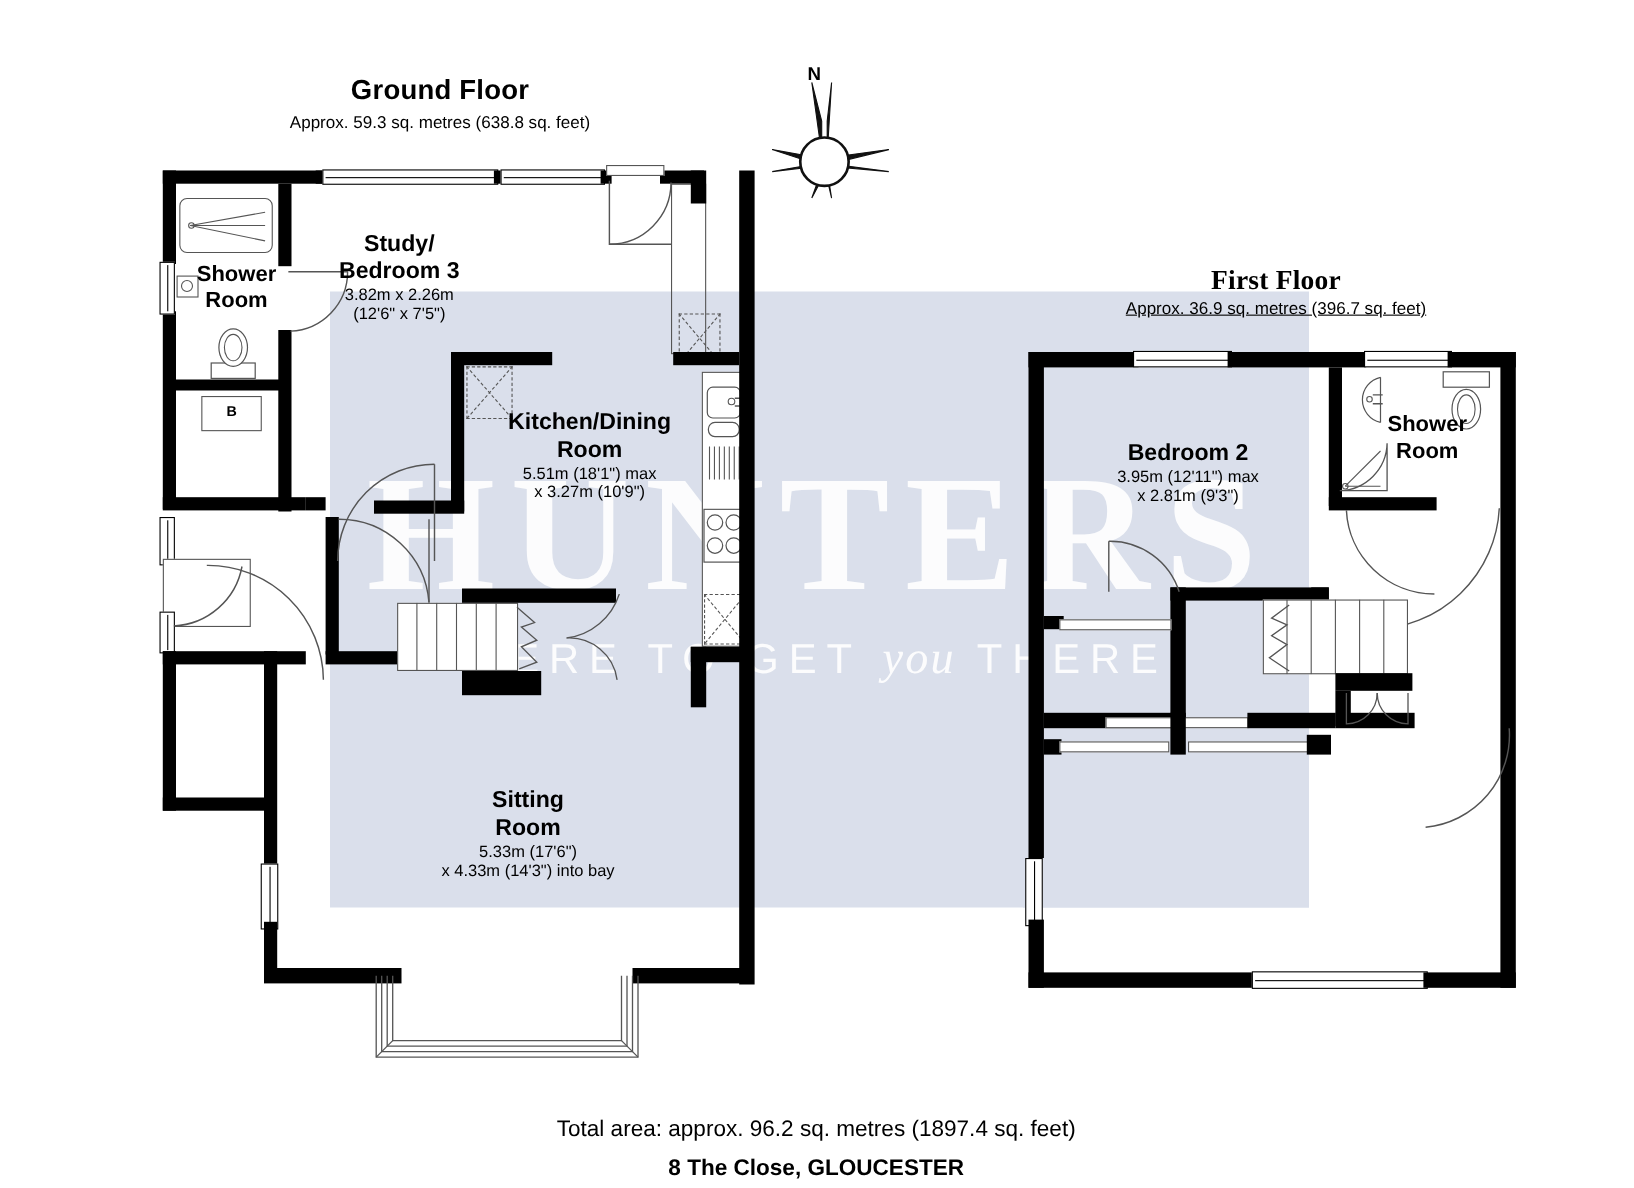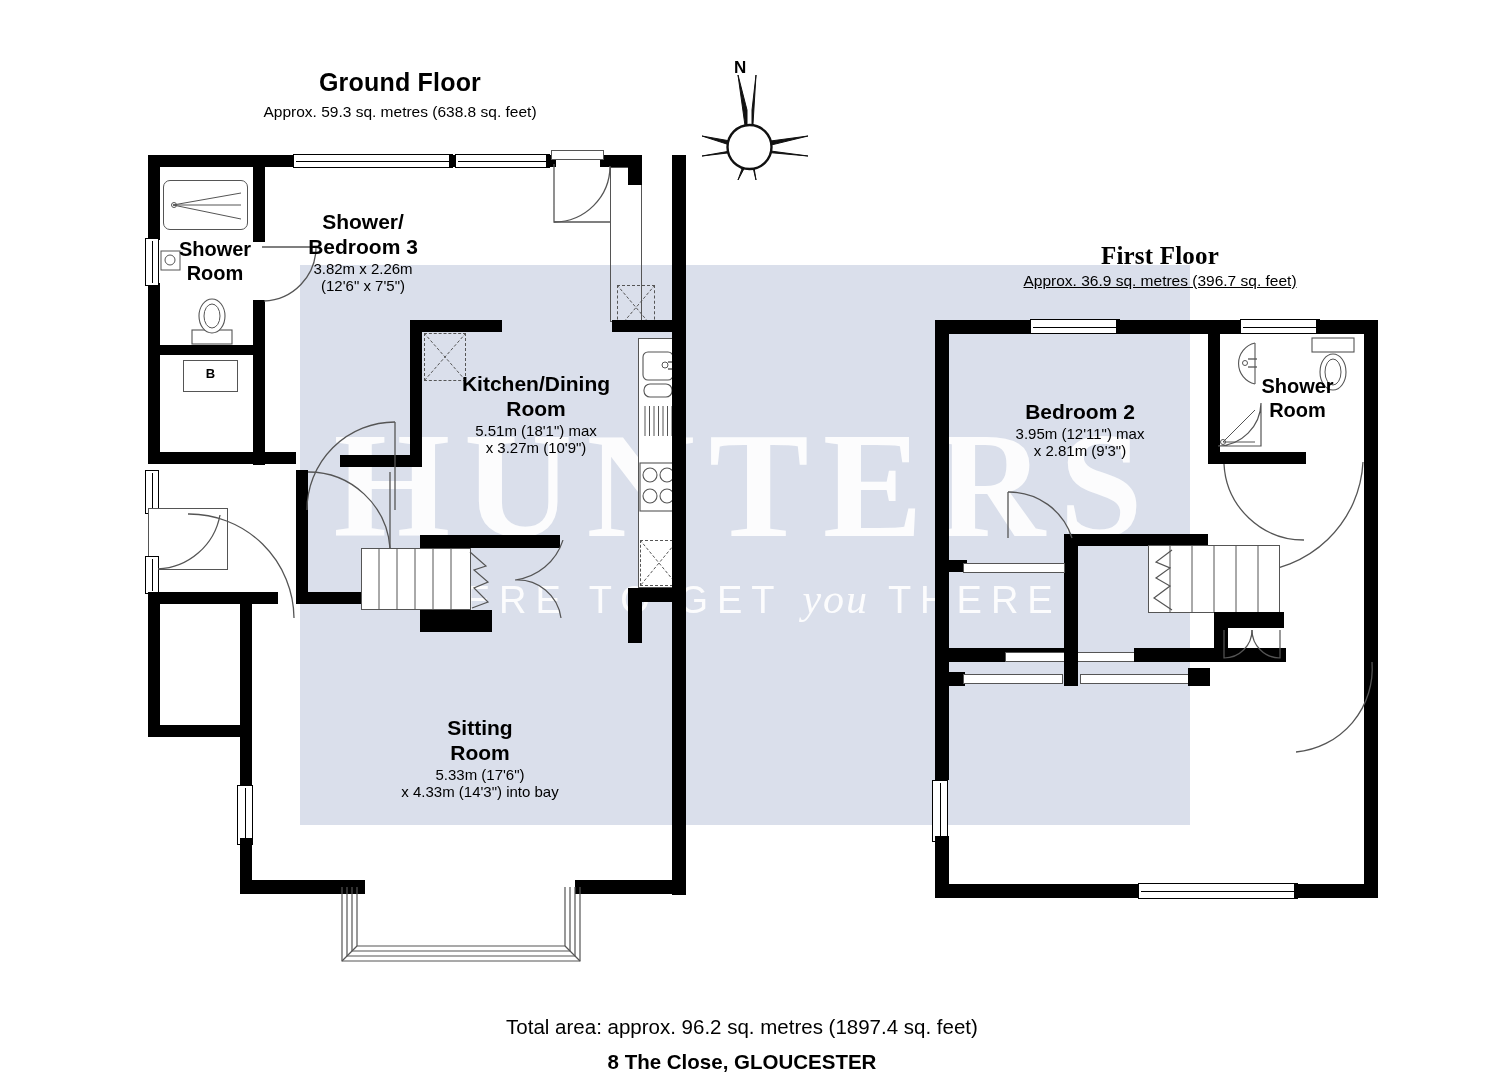--- a/index.html
+++ b/index.html
@@ -342,21 +342,21 @@
         <line x1="244" y1="76" x2="229" y2="61"></line>
       </g>
     </svg>
 
     <div class="abs room small" style="left:140px;top:238px;width:150px;">
       <span class="nm">Shower</span>
       <span class="nm">Room</span>
     </div>
 
     <div class="abs room" style="left:258px;top:210px;width:210px;">
-      <span class="nm">Shower/</span>
+      <span class="nm">Study/</span>
       <span class="nm">Bedroom 3</span>
       <span class="dim">3.82m x 2.26m</span>
       <span class="dim">(12'6" x 7'5")</span>
     </div>
 
     <div class="abs room" style="left:430px;top:372px;width:212px;">
       <span class="nm">Kitchen/Dining</span>
       <span class="nm">Room</span>
       <span class="dim">5.51m (18'1") max</span>
       <span class="dim">x 3.27m (10'9")</span>

